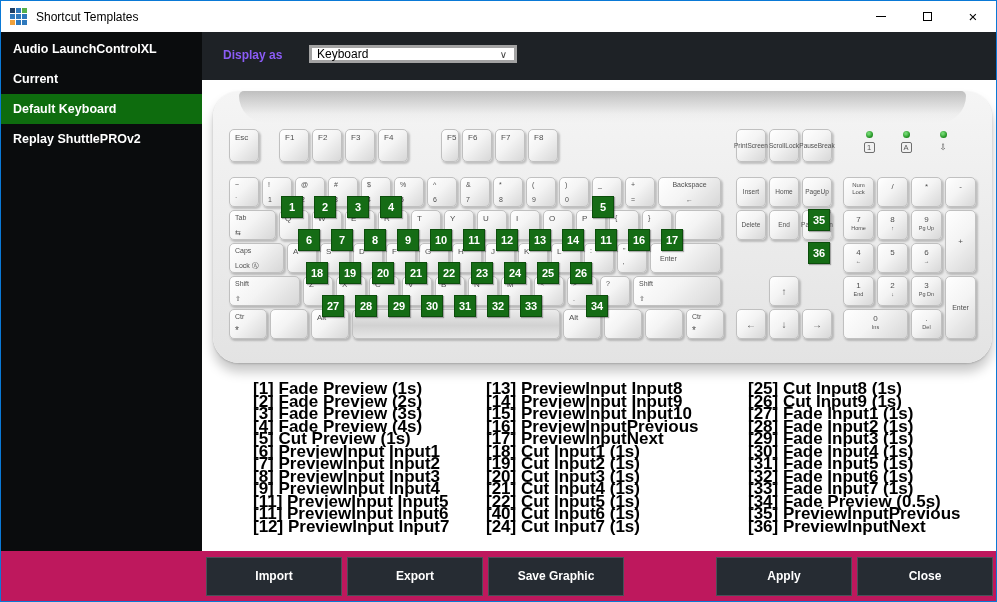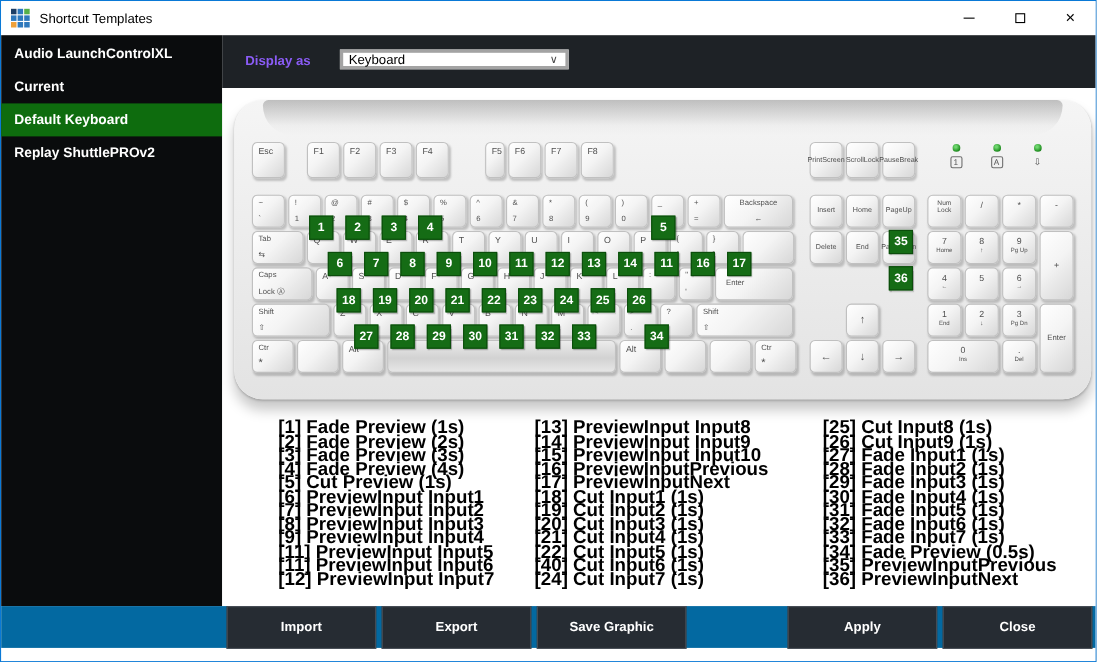--- a/index.html
+++ b/index.html
@@ -100,21 +100,21 @@
   .badge.hang{right:1px;bottom:-25px;}
 
   
   .legend-col{position:absolute;top:303px;}
   .legend-col.c0{left:51px;}
   .legend-col.c1{left:284px;}
   .legend-col.c2{left:546px;}
   .legend-line{font-size:17px;font-weight:bold;color:#000;line-height:12.5px;white-space:nowrap;}
 
   
-  .footer{position:absolute;left:0;top:550px;width:995px;height:38px;background:#0369a1;display:flex;align-items:center;}
+  .footer{position:absolute;left:0;top:550px;width:995px;height:50px;background:#be185d;display:flex;align-items:center;}
   .btn-group{display:flex;gap:5px;}
   .btn-group.left{margin-left:205px;}
   .btn-group.right{margin-left:auto;margin-right:3px;}
   .btn{width:136px;height:39px;background:#262c33;border:1px solid #4a5058;color:#fff;
        font-size:12px;font-weight:bold;display:flex;align-items:center;justify-content:center;
        font-family:"Liberation Sans",sans-serif;cursor:default;}
 </style>
 </head>
 <body>
 

